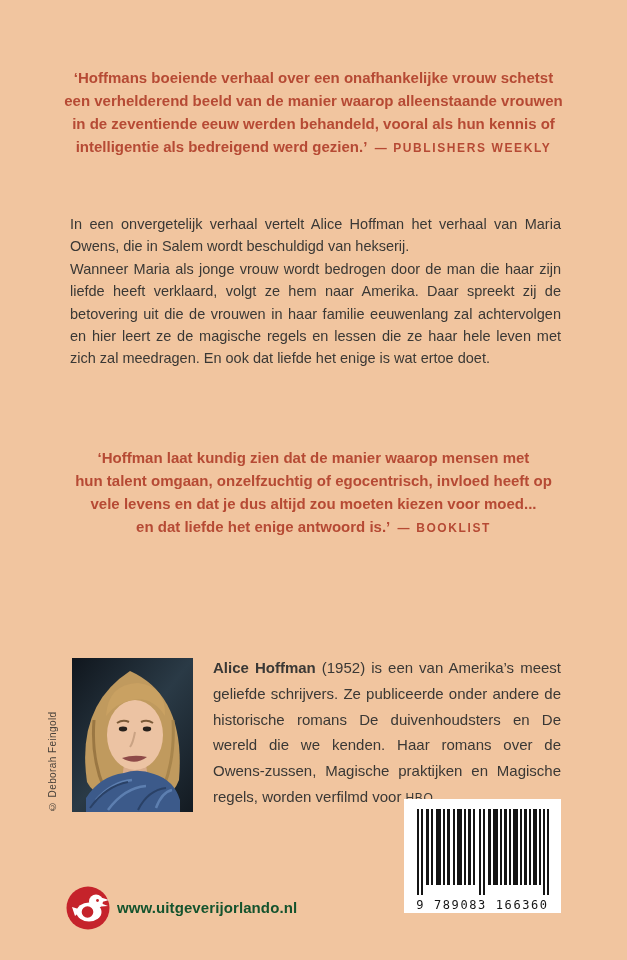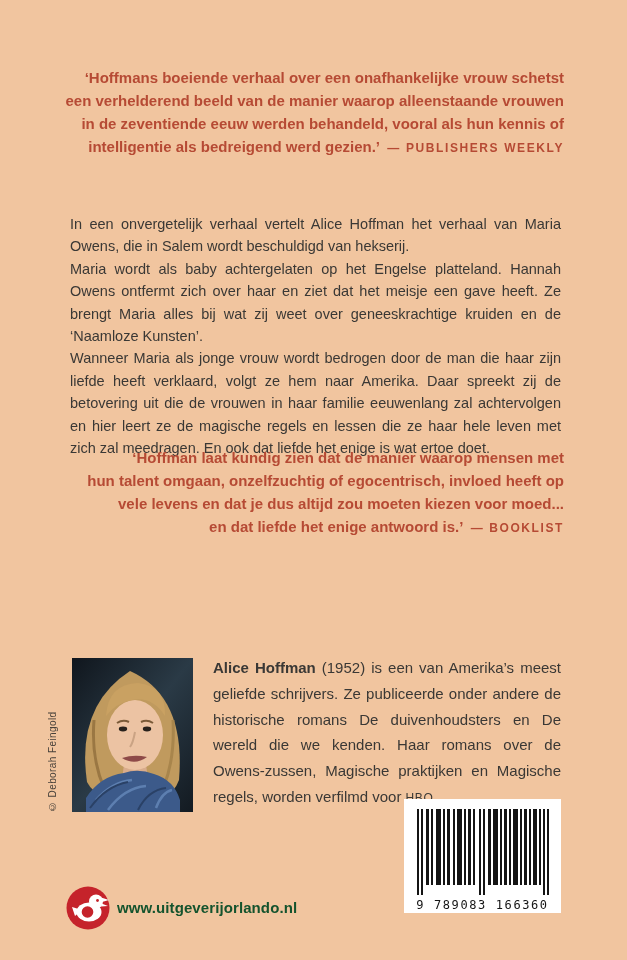--- a/index.html
+++ b/index.html
@@ -5,21 +5,21 @@
   html,body{margin:0;padding:0;background:#f1c59f;}
   .page{
     position:relative;width:627px;height:960px;overflow:hidden;
     background:#f1c59f;
     font-family:"Liberation Sans",sans-serif;
     color:#3a3835;
   }
   
   .quote{
     position:absolute;left:63px;width:501px;margin:0;
-    text-align:right;color:#b64a34;
+    text-align:center;color:#b64a34;
     font-size:15px;line-height:23px;font-weight:bold;
   }
   .qtext{white-space:pre-line;}
   .qsource{font-size:12px;letter-spacing:1.6px;margin-left:4px;}
   
   .synopsis{
     position:absolute;left:70px;top:181px;width:491px;
     font-size:14.5px;line-height:22.4px;text-align:justify;margin-top:32px;
   }
   .synopsis p{margin:0;}
@@ -62,21 +62,20 @@
   <p class="quote" style="top:66px">
     <span class="qtext">‘Hoffmans boeiende verhaal over een onafhankelijke vrouw schetst
 een verhelderend beeld van de manier waarop alleenstaande vrouwen
 in de zeventiende eeuw werden behandeld, vooral als hun kennis of
 intelligentie als bedreigend werd gezien.’</span>
     <span class="qsource">— PUBLISHERS WEEKLY</span>
   </p>
 
   <div class="synopsis">
     <p>In een onvergetelijk verhaal vertelt Alice Hoffman het verhaal van Maria Owens, die in Salem wordt beschuldigd van hekserij.</p>
-    <p>Maria wordt als baby achtergelaten op het Engelse platteland. Hannah Owens ontfermt zich over haar en ziet dat het meisje een gave heeft. Ze brengt Maria alles bij wat zij weet over geneeskrachtige kruiden en de ‘Naamloze Kunsten’.</p>
     <p>Wanneer Maria als jonge vrouw wordt bedrogen door de man die haar zijn liefde heeft verklaard, volgt ze hem naar Amerika. Daar spreekt zij de betovering uit die de vrouwen in haar familie eeuwenlang zal achtervolgen en hier leert ze de magische regels en lessen die ze haar hele leven met zich zal meedragen. En ook dat liefde het enige is wat ertoe doet.</p>
   </div>
 
   <p class="quote" style="top:446px">
     <span class="qtext">‘Hoffman laat kundig zien dat de manier waarop mensen met
 hun talent omgaan, onzelfzuchtig of egocentrisch, invloed heeft op
 vele levens en dat je dus altijd zou moeten kiezen voor moed...
 en dat liefde het enige antwoord is.’</span>
     <span class="qsource">— BOOKLIST</span>
   </p>

